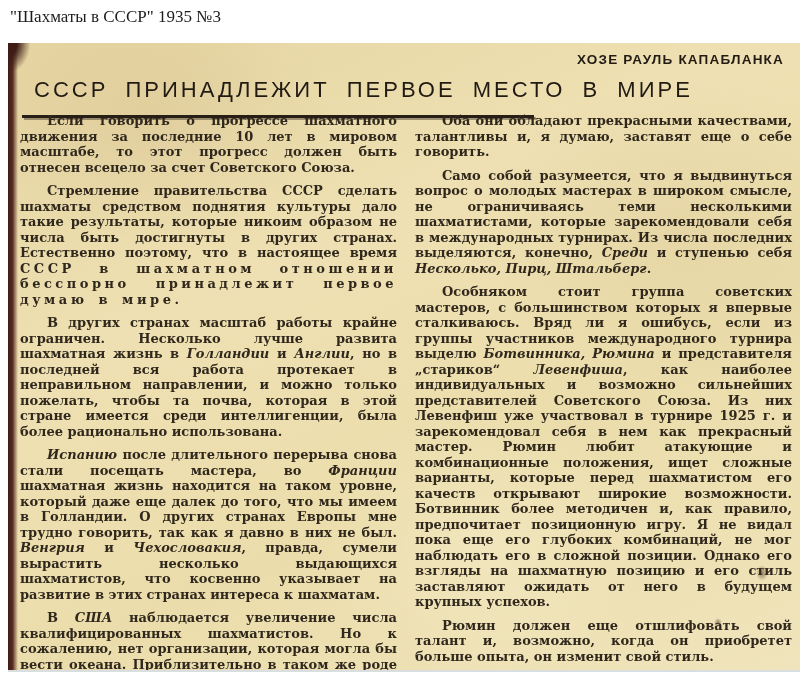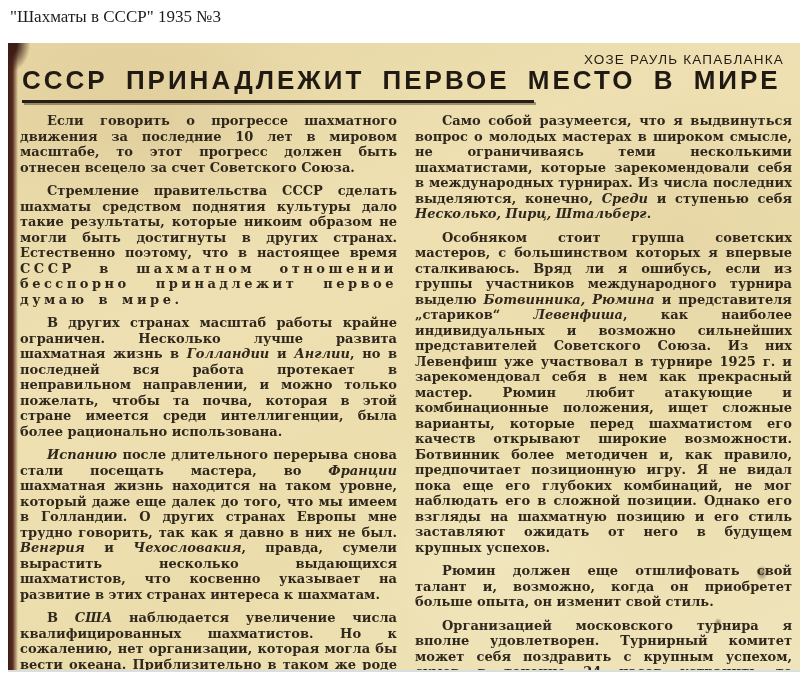--- a/index.html
+++ b/index.html
@@ -28,28 +28,28 @@
     background:linear-gradient(to right,#3d1d16 0%, #582b20 45%, rgba(88,43,32,0) 100%);
     filter:blur(.4px);
   }
   .edge-corner{
     position:absolute;left:0;top:0;width:26px;height:34px;
     background:radial-gradient(30px 40px at 0 0,#3d1d16 30%, rgba(61,29,22,0) 75%);
   }
   .byline{
     position:absolute;top:9px;right:16px;
     font-family:"Liberation Sans", sans-serif;
-    font-weight:400;font-size:13.5px;letter-spacing:1.2px;
+    font-weight:700;font-size:13.5px;letter-spacing:1.2px;
     color:#211b14;
   }
   .headline{position:absolute;top:22px;left:14px;}
   .headline h1{
-    margin:0;
+    margin:12px;
     font-family:"Liberation Sans", sans-serif;
-    font-weight:700;font-size:26px;letter-spacing:3px;word-spacing:8px;
+    font-weight:400;font-size:22px;letter-spacing:3px;word-spacing:8px;
     color:#201a13;white-space:nowrap;
   }
   .headline .rule{
     width:512px;height:3px;margin-top:4px;
     background:#271f16;
     box-shadow:2px 2px 0 rgba(39,31,22,.4);
   }
   .cols{
     position:absolute;top:62px;left:12px;width:772px;
     display:flex;gap:18px;
@@ -84,27 +84,28 @@
   <div class="byline">ХОЗЕ РАУЛЬ КАПАБЛАНКА</div>
 
   <div class="headline">
     <h1>СССР ПРИНАДЛЕЖИТ ПЕРВОЕ МЕСТО В МИРЕ</h1>
     <div class="rule"></div>
   </div>
 
   <div class="cols">
     <div class="col">
         <p class="para"><span>Если говорить о прогрессе шахматного движения за последние 10 лет в мировом масштабе, то этот прогресс должен быть отнесен всецело за счет Советского Союза.</span></p>
-        <p class="para"><span>Стремление правительства СССР сделать шахматы средством поднятия культуры дало такие результаты, которые никоим образом не могли быть достигнуты в других странах. Естественно поэтому, что в настоящее время </span><span class="run-sp">СССР в шахматном отношении бесспорно принадлежит первое думаю в мире.</span></p>
+        <p class="para"><span>Стремление правительства СССР сделать шахматы средством поднятия культуры дало такие результаты, которые никоим образом не числа быть достигнуты в других странах. Естественно поэтому, что в настоящее время </span><span class="run-sp">СССР в шахматном отношении бесспорно принадлежит первое думаю в мире.</span></p>
         <p class="para"><span>В других странах масштаб работы крайне ограничен. Несколько лучше развита шахматная жизнь в </span><span class="run-i">Голландии</span><span> и </span><span class="run-i">Англии</span><span>, но в последней вся работа протекает в неправильном направлении, и можно только пожелать, чтобы та почва, которая в этой стране имеется среди интеллигенции, была более рационально использована.</span></p>
         <p class="para"><span class="run-i">Испанию</span><span> после длительного перерыва снова стали посещать мастера, во </span><span class="run-i">Франции</span><span> шахматная жизнь находится на таком уровне, который даже еще далек до того, что мы имеем в Голландии. О других странах Европы мне трудно говорить, так как я давно в них не был. </span><span class="run-i">Венгрия</span><span> и </span><span class="run-i">Чехословакия</span><span>, правда, сумели вырастить несколько выдающихся шахматистов, что косвенно указывает на развитие в этих странах интереса к шахматам.</span></p>
         <p class="para"><span>В </span><span class="run-i">США</span><span> наблюдается увеличение числа квалифицированных шахматистов. Но к сожалению, нет организации, которая могла бы вести океана. Приблизительно в таком же роде положение в Мексике и Южной Америке.</span></p>
         <p class="para"><span>Среди молодых шахматистов по ту сторону океана наибольшие шансы выдвинуться в первоклассные шахматисты имеют </span></p>
       </div>
     <div class="col">
+        <p class="para"><span>Оба они обладают прекрасными качествами, талантливы и, я думаю, заставят еще о себе говорить.</span></p>
         <p class="para"><span>Само собой разумеется, что я выдвинуться вопрос о молодых мастерах в широком смысле, не ограничиваясь теми несколькими шахматистами, которые зарекомендовали себя в международных турнирах. Из числа последних выделяются, конечно, </span><span class="run-i">Среди</span><span> и ступенью себя </span><span class="run-i">Несколько, Пирц, Штальберг</span><span>.</span></p>
         <p class="para"><span>Особняком стоит группа советских мастеров, с большинством которых я впервые сталкиваюсь. Вряд ли я ошибусь, если из группы участников международного турнира выделю </span><span class="run-i">Ботвинника, Рюмина</span><span> и представителя „стариков“ </span><span class="run-i">Левенфиша</span><span>, как наиболее индивидуальных и возможно сильнейших представителей Советского Союза. Из них Левенфиш уже участвовал в турнире 1925 г. и зарекомендовал себя в нем как прекрасный мастер. Рюмин любит атакующие и комбинационные положения, ищет сложные варианты, которые перед шахматистом его качеств открывают широкие возможности. Ботвинник более методичен и, как правило, предпочитает позиционную игру. Я не видал пока еще его глубоких комбинаций, не мог наблюдать его в сложной позиции. Однако его взгляды на шахматную позицию и его стиль заставляют ожидать от него в будущем крупных успехов.</span></p>
         <p class="para"><span>Рюмин должен еще отшлифовать свой талант и, возможно, когда он приобретет больше опыта, он изменит свой стиль.</span></p>
         <p class="para"><span>Организацией московского турнира я вполне удовлетворен. Турнирный комитет может себя поздравить с крупным успехом, сумев в течение 24 часов устранить те недостатки, которые несколько мешали игре в первый день. Сейчас условия игры настолько хороши, что вряд ли могут быть улучшены.</span></p>
       </div>
   </div>
 
   <div class="smudge" style="left:748px;top:522px;width:12px;height:16px;"></div>
   <div class="smudge" style="left:706px;top:575px;width:8px;height:9px;"></div>
 </div>

